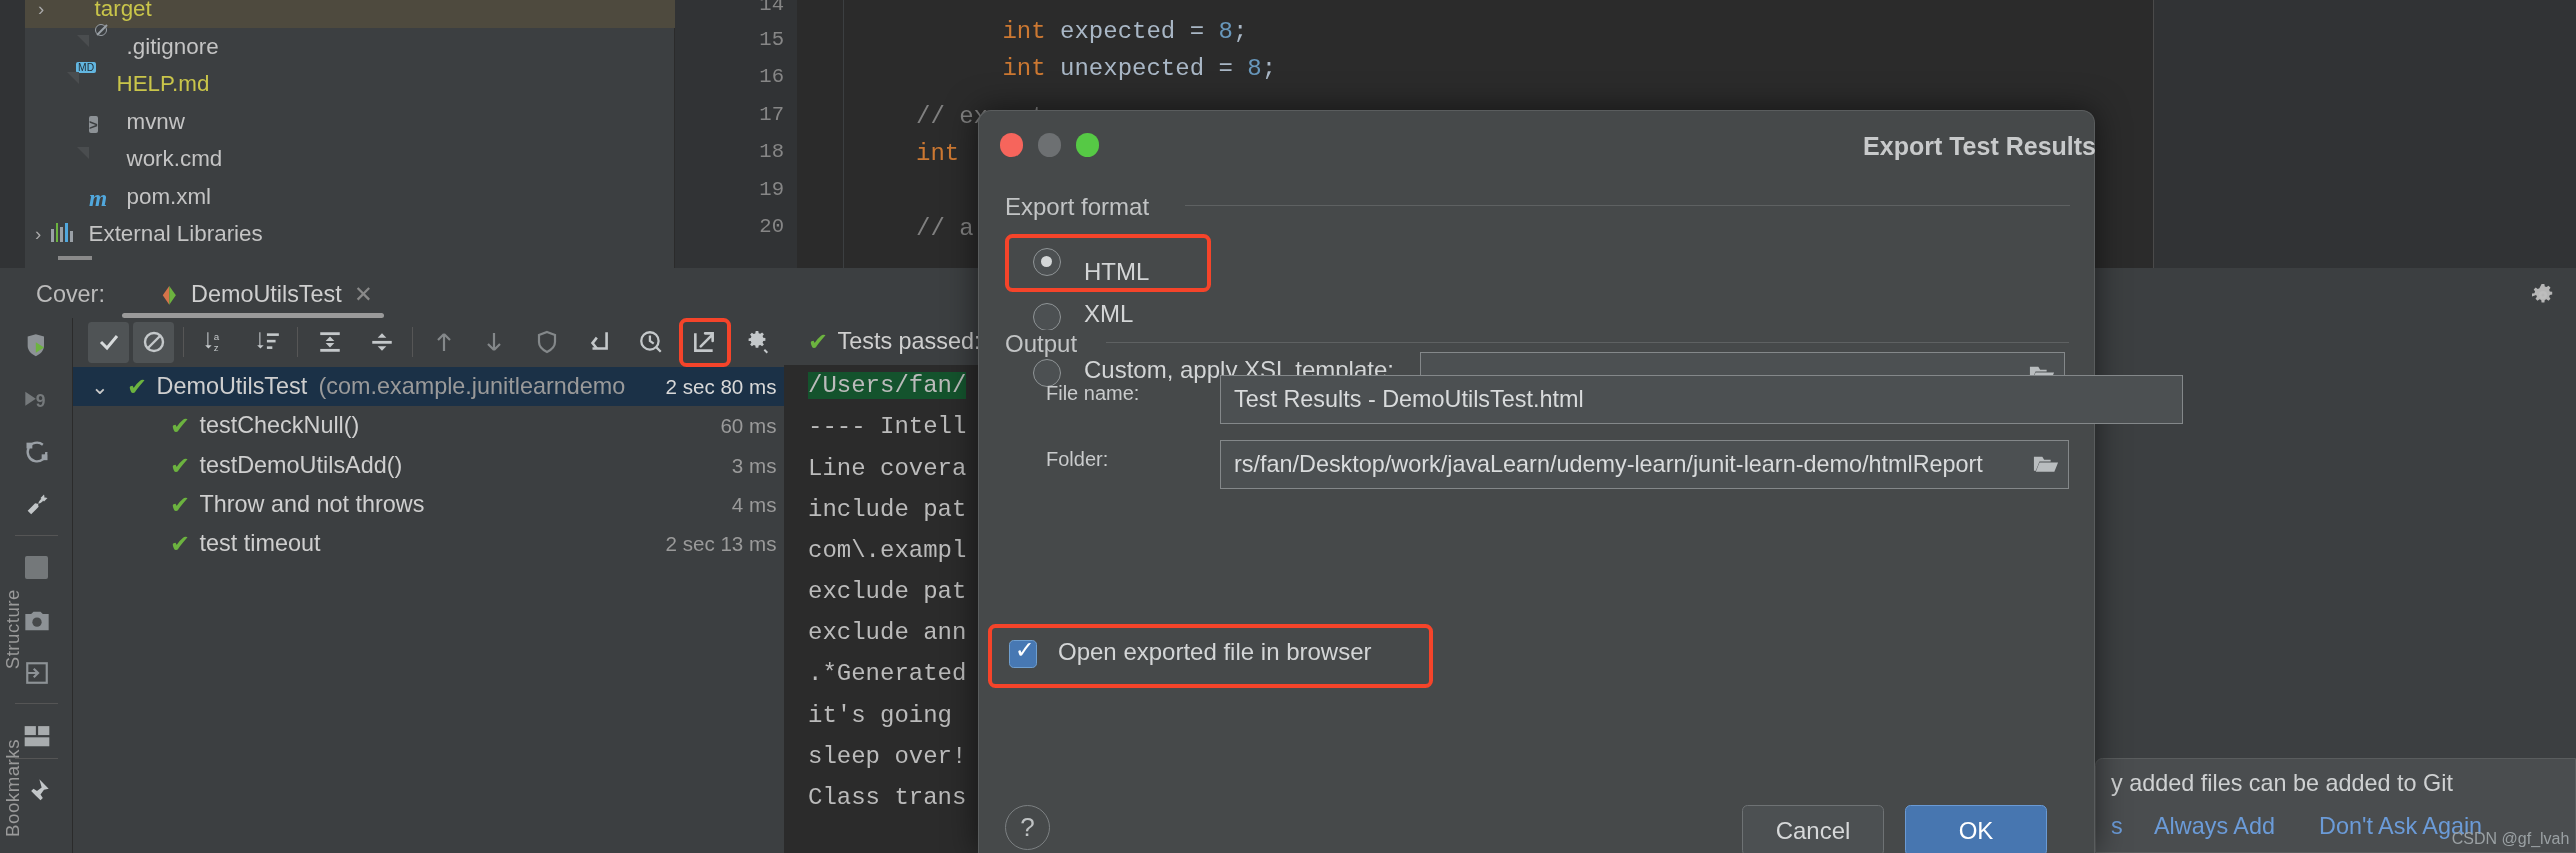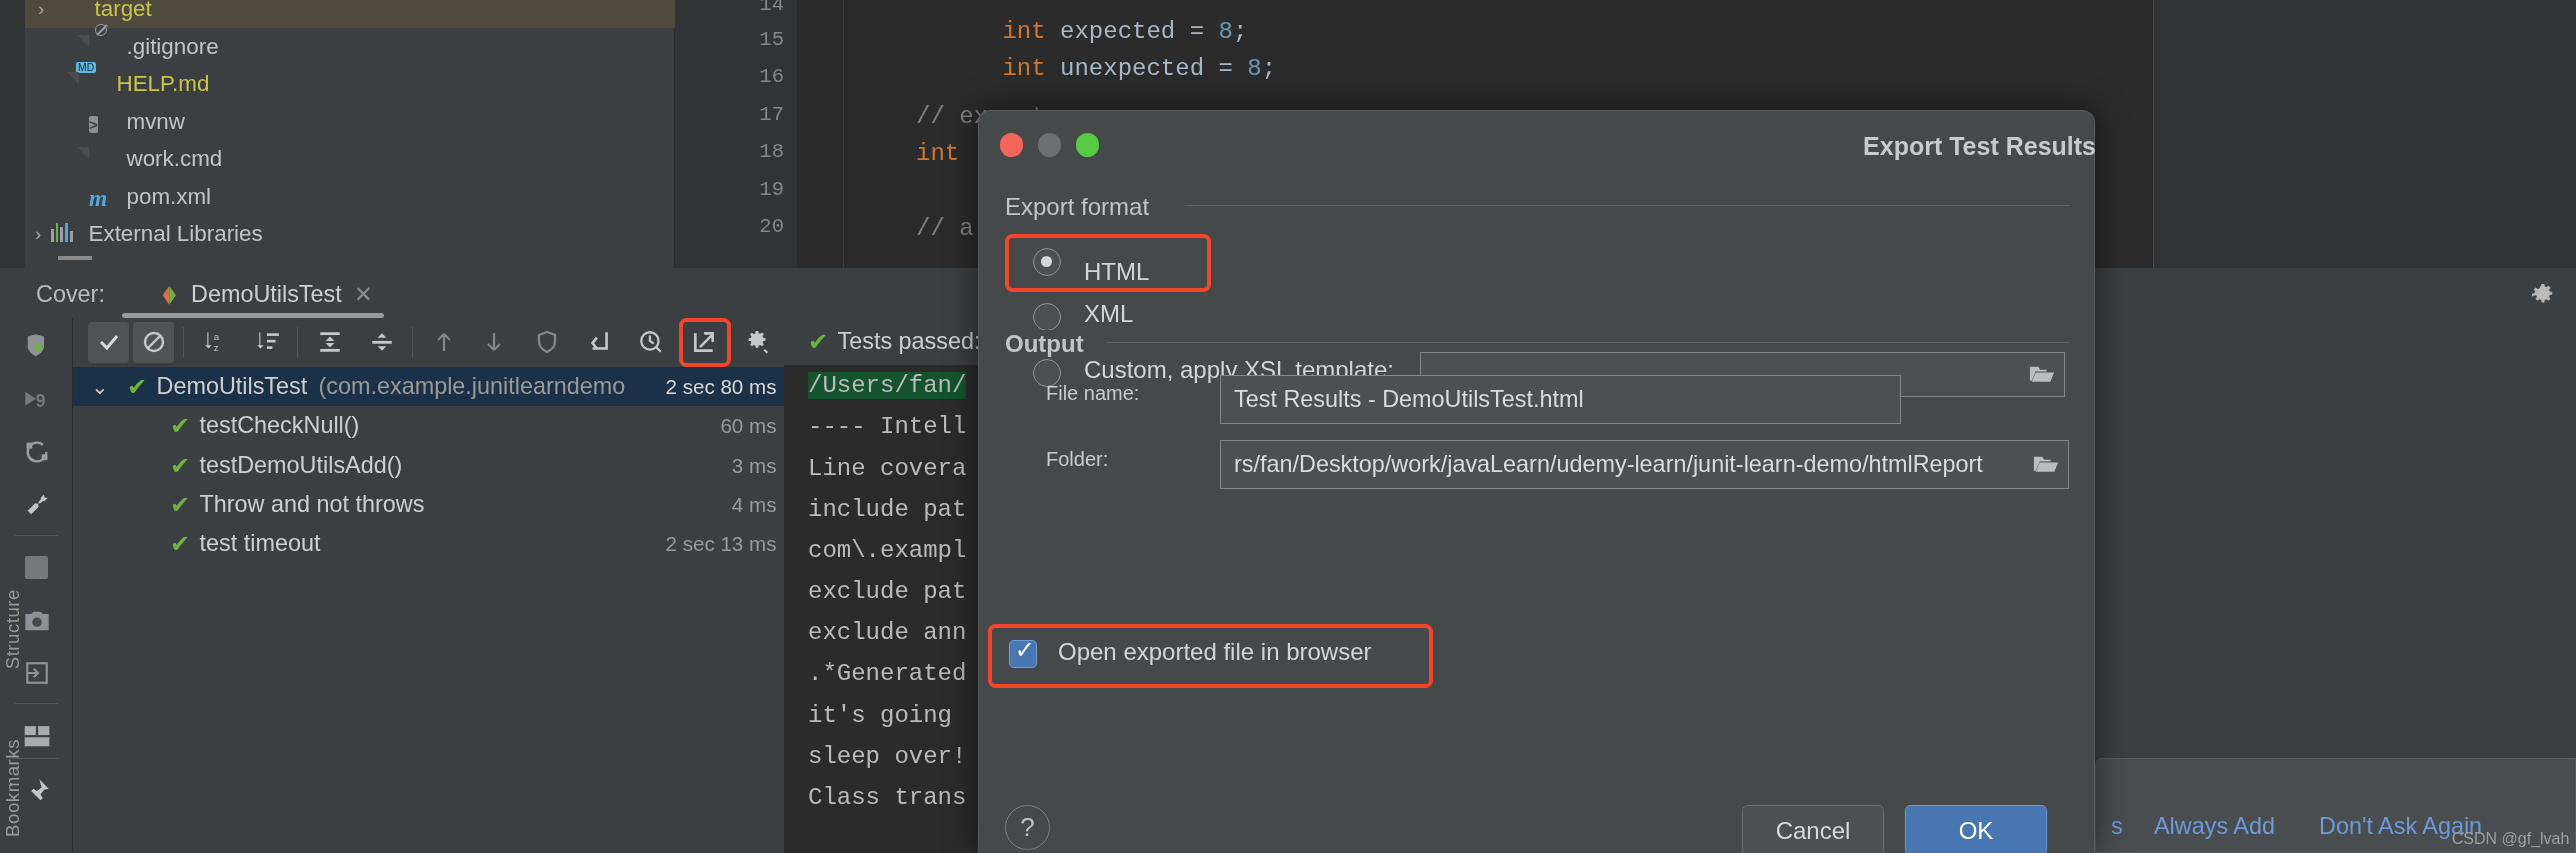--- a/index.html
+++ b/index.html
@@ -433,20 +433,21 @@
     <div class="cons-line" style="top:301px;">exclude ann</div>
     <div class="cons-line" style="top:342px;">.*Generated</div>
     <div class="cons-line" style="top:384px;">it's going </div>
     <div class="cons-line" style="top:425px;">sleep over!</div>
     <div class="cons-line" style="top:466px;">Class trans</div>
     <div class="cons-divider"></div>
     <div class="cons-right"></div>
   </div>
 
   <div class="notif">
+    <div class="notif-text">y added files can be added to Git</div>
     <div class="notif-link" style="left:15px;">s</div>
     <div class="notif-link" style="left:58px;">Always Add</div>
     <div class="notif-link" style="left:223px;">Don't Ask Again</div>
     <div class="watermark">CSDN @gf_lvah</div>
   </div>
 
   <div class="dlg">
 
     <div class="tl red"></div>
     <div class="tl yel"></div>
@@ -468,25 +469,25 @@
     <div class="field" style="left:441px; top:241px; width:645px; height:45px;">
       <span class="field-text" placeholder=""></span>
       <span class="fold-ic">
         <svg width="26" height="20.6" viewBox="0 0 28 22" fill="#b9bdbf">
             <path d="M1 3h9l2 3h7v2H7L3 18H1z"></path>
             <path d="M7 9h20l-4 10H3z"></path>
           </svg>
       </span>
     </div>
 
-    <div class="grp-title" style="left:26px; top:219px;font-weight:bold;">Output</div>
+    <div class="grp-title" style="left:26px; top:219px;">Output</div>
     <div class="grp-line" style="left:127px; top:231px; width:963px;"></div>
 
     <div class="flabel" style="left:67px; top:271px;">File name:</div>
-    <div class="field" style="left:241px; top:264px; width:681px; height:49px;">
+    <div class="field" style="left:241px; top:264px; width:963px; height:49px;">
       <span class="field-text">Test Results - DemoUtilsTest.html</span>
     </div>
 
     <div class="flabel" style="left:67px; top:337px;">Folder:</div>
     <div class="field" style="left:241px; top:329px; width:849px; height:49px;">
       <span class="field-text" style="max-width:795px;">rs/fan/Desktop/work/javaLearn/udemy-learn/junit-learn-demo/htmlReport</span>
       <span class="fold-ic">
         <svg width="26" height="20.6" viewBox="0 0 28 22" fill="#b9bdbf">
             <path d="M1 3h9l2 3h7v2H7L3 18H1z"></path>
             <path d="M7 9h20l-4 10H3z"></path>

